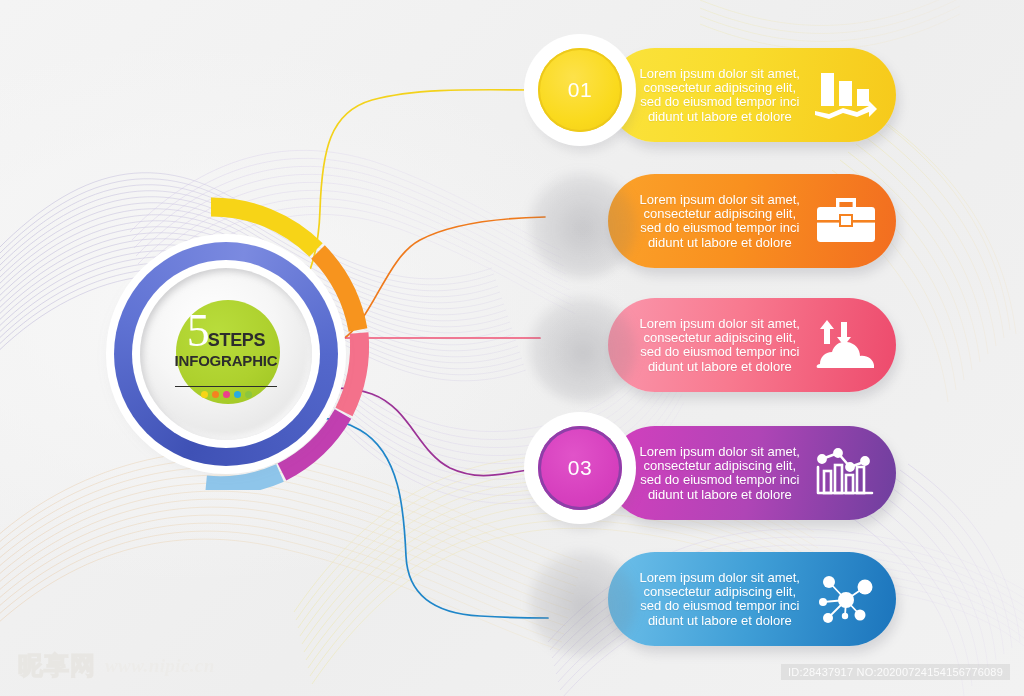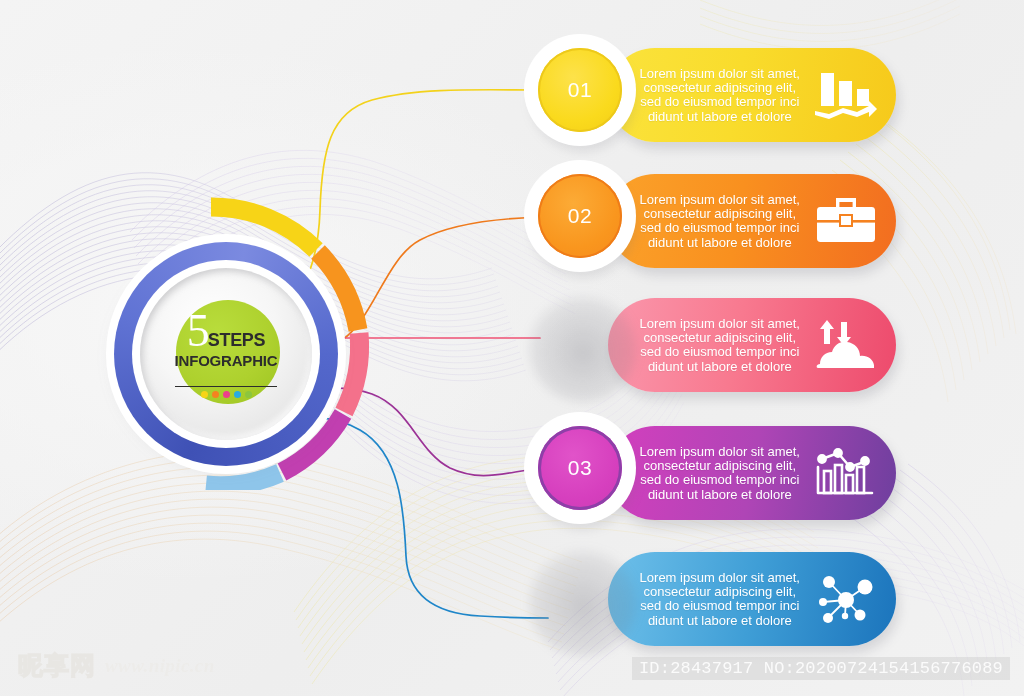--- a/index.html
+++ b/index.html
@@ -151,22 +151,22 @@
   }
   .wm-url{
     font-family:"Liberation Serif", serif;
     font-style:italic; font-size:19px; font-weight:700;
     color:#eceae6; letter-spacing:.4px;
   }
   #wm-right{
     position:absolute; right:14px; bottom:16px;
     background:rgba(205,205,205,.45);
     color:#fbfbfb;
-    font-family:Liberation Mono, monospace;
-    font-size:17px; letter-spacing:.2px;
+    font-family:Liberation Sans, sans-serif;
+    font-size:11px; letter-spacing:.2px;
     padding:2px 7px;
   }
 </style>
 </head>
 <body>
 
 <div id="stage">
 
   <svg class="mesh" style="left:0;top:0;" width="1024" height="696" viewBox="0 0 1024 696">
     <defs>
@@ -387,25 +387,20 @@
           <rect x="21" y="2" width="3.4" height="9"></rect>
           <rect x="37.6" y="2" width="3.4" height="9"></rect>
           <rect x="2" y="11" width="58" height="35" rx="3.4"></rect>
           <rect x="2" y="24" width="58" height="2.6" fill="#f58220"></rect>
           <rect x="24" y="18" width="14" height="13" fill="#f58220"></rect>
           <rect x="26" y="20" width="10" height="9" fill="#ffffff"></rect>
         </svg>
       </div>
     </div>
     <div class="badge-shadow"></div>
-    <div class="badge">
-      <div class="badge-inner" style="background:radial-gradient(circle at 42% 35%,#fcab36 0%,#f9961e 60%,#f58a1b 100%); box-shadow:inset 0 0 0 2px #ef7c18;">
-        <span>02</span>
-      </div>
-    </div>
   </div>
 
   <div class="row" style="left:524px; top:284px; width:380px; height:120px;">
     <div class="pill" style="background:linear-gradient(100deg,#fa97ac 0%,#f8798f 45%,#ed4a6c 100%);">
       <div class="pill-text">
         <div>Lorem ipsum dolor sit amet,</div>
         <div>consectetur adipiscing elit,</div>
         <div>sed do eiusmod tempor inci</div>
         <div>didunt ut labore et dolore</div>
       </div>

